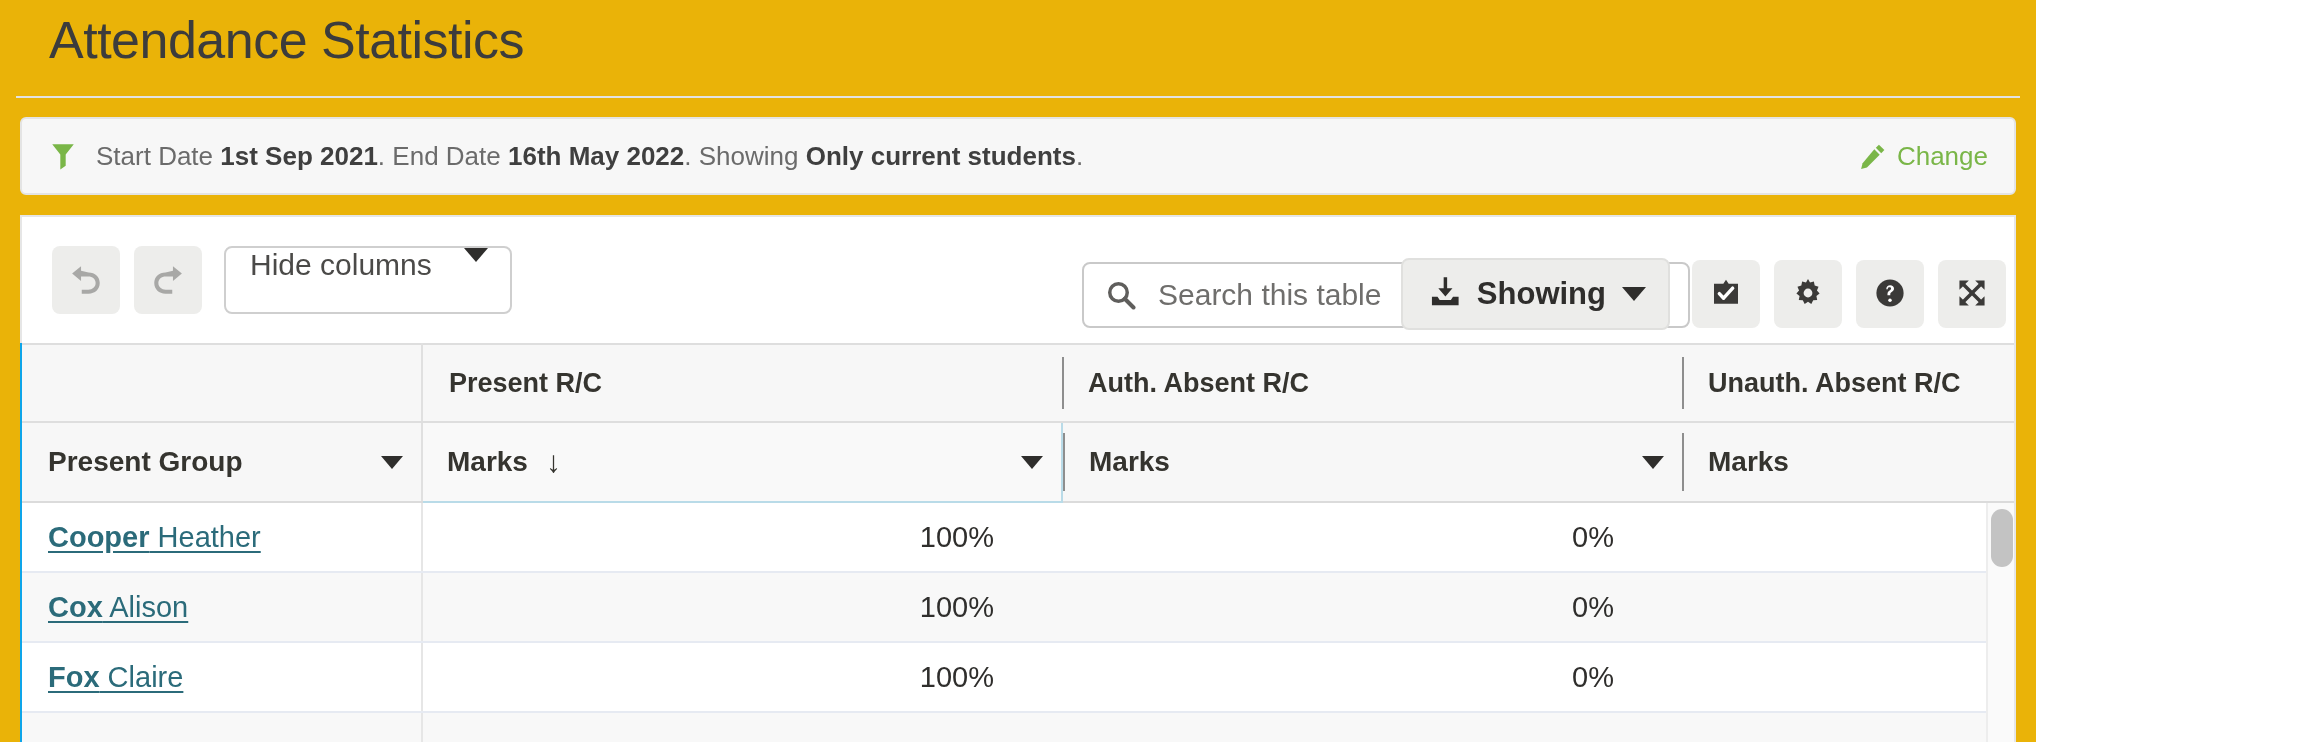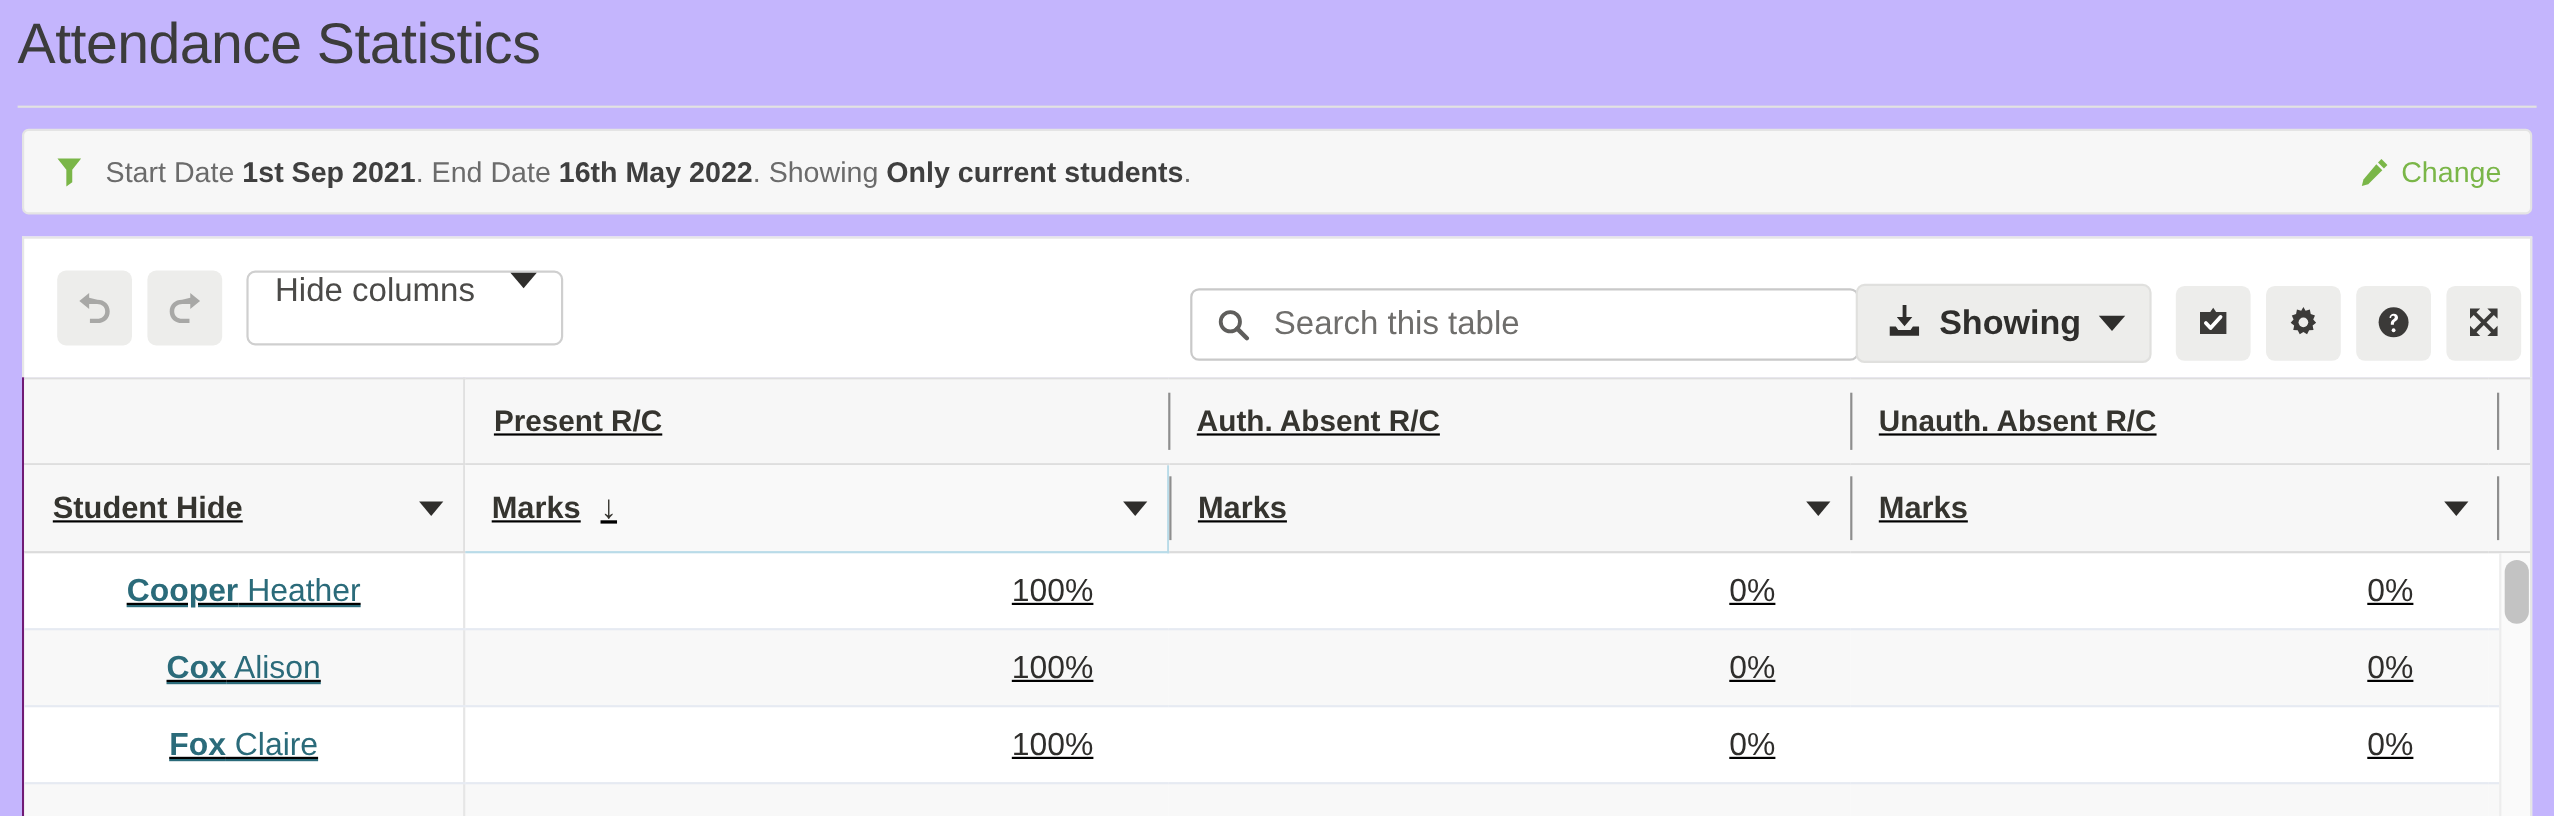--- a/index.html
+++ b/index.html
@@ -5,21 +5,21 @@
   * { box-sizing: border-box; margin: 0; padding: 0; }
   html, body {
     width: 2322px;
     height: 742px;
     overflow: hidden;
     background: #ffffff;
     font-family: "Liberation Sans", sans-serif;
     -webkit-font-smoothing: antialiased;
   }
 
-  .page { width: 2322px; height: 742px; position: relative; background:#c4b5fd; }
+  .page { width: 2036px; height: 742px; position: relative; background:#eab308;padding-left:33px; }
 
   
   .page-title {
     font-size: 52px;
     font-weight: 400;
     color: #3c3c3c;
     letter-spacing: -0.5px;
     padding: 8px 0 0 16px;
     line-height: 64px;
     white-space: nowrap;
@@ -147,25 +147,24 @@
   .download-btn .lbl {
     font-size: 31px; font-weight: 700; color:#2f2e2c;
     margin-left: 16px; white-space:nowrap;
   }
   .download-btn .caret { margin-left: 16px; }
 
   
   .table-area {
     position:absolute;
     left:20px; right:20px; top: 343px; bottom:0;
-    border-left:2px solid #701a75;
+    border-left:2px solid #0ea5e9;
     border-right:2px solid #e6e6e6;
     overflow:hidden;
     background:#fff;
-    text-decoration:underline;
   }
 
   .grid { width: 100%; table-layout: fixed; border-collapse: collapse; }
 
   .col-name  { width: 400px; }
   .col-p     { width: 640px; }
   .col-aa    { width: 620px; }
   .col-ua    { width: 580px; }
   .col-sb    { width: 40px; }
 
@@ -245,21 +244,21 @@
   .data-row { height: 70px; }
   .data-row.odd { background:#ffffff; }
   .data-row.even { background:#f8f8f8; }
   .data-row td {
     border-bottom: 2px solid #e6eaf2;
     vertical-align: middle;
     font-size: 29px;
     color:#2f2e2c;
     padding: 0 26px;
   }
-  .data-row td.name { border-right: 2px solid #e6e6e6; text-align:center; }
+  .data-row td.name { border-right: 2px solid #e6e6e6; text-align:left; }
   .data-row td.num  { text-align:right; padding-right: 68px; margin-left: 12px; }
   .data-row td.sbcell { padding:0; border-bottom: 2px solid #e6eaf2; }
 
   .stu-link {
     color:#2b6b7a;
     text-decoration: underline;
     text-underline-offset: 4px;
     white-space:nowrap;
     cursor:pointer;
   }
@@ -413,21 +412,21 @@
           <th class="first"></th>
           <th>Present R/C</th>
           <th class="sep">Auth. Absent R/C</th>
           <th class="sep">Unauth. Absent R/C</th>
           <th class="sbcell"></th>
         </tr>
         <tr class="flt-row">
           <th class="first">
             <div class="inner">
               <span class="lbl">
-                  <span>Student Hide</span>
+                  <span>Present Group</span>
                 </span>
               <span class="small-caret"></span>
             </div>
           </th>
           <th class="active">
             <div class="inner">
               <span class="lbl">
                 <span>Marks</span>
                 <span class="sort-arrow">↓</span>
               </span>

